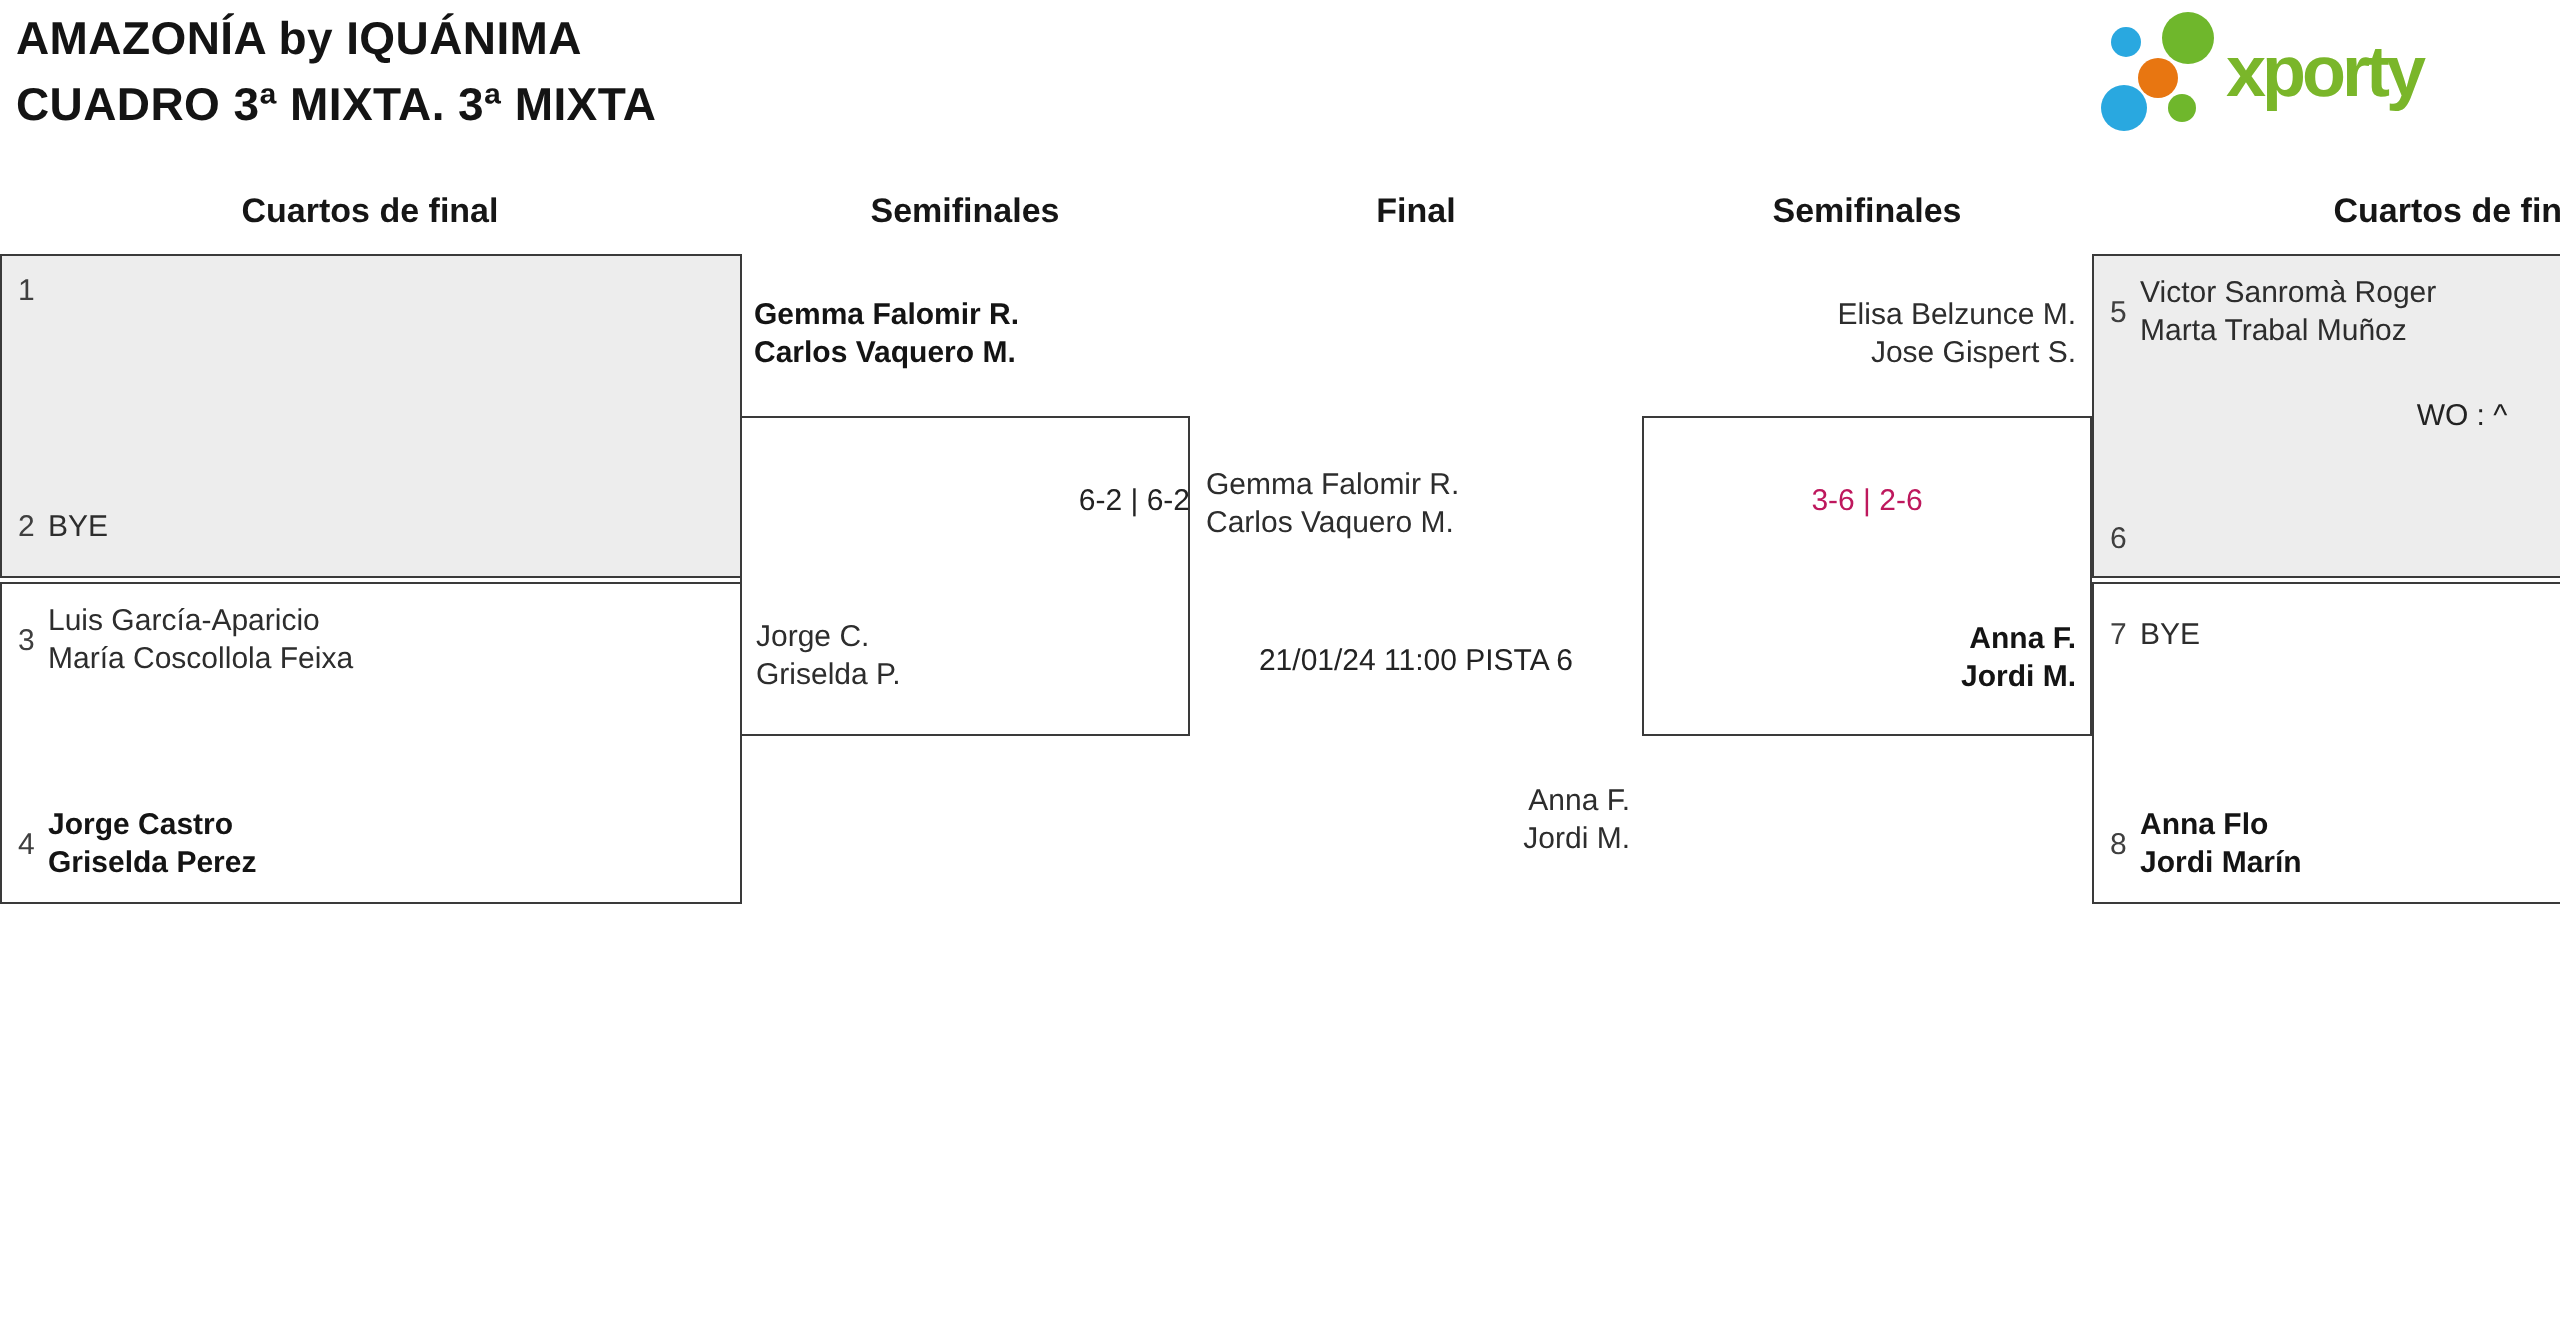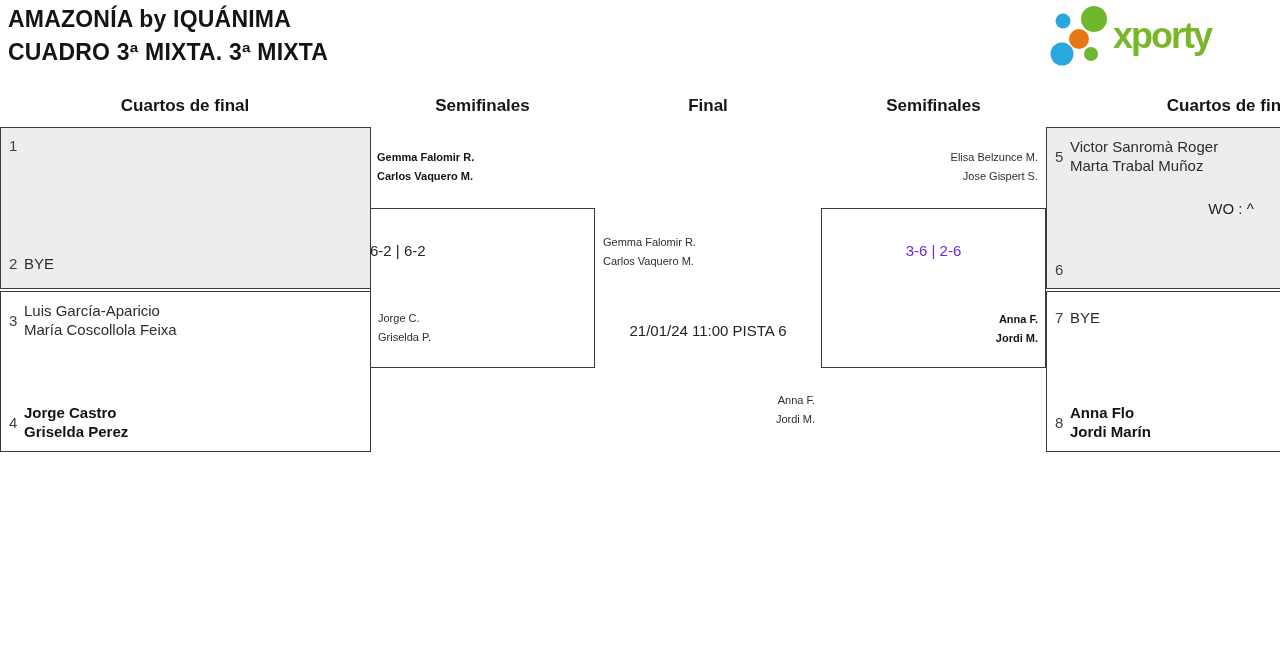--- a/index.html
+++ b/index.html
@@ -40,29 +40,29 @@
   .slot-bottom.single{bottom:15px;}
   .seed{width:15px;margin-left:8px;font-size:15px;font-weight:400;color:#3f3f3f;flex:none;}
   .team{font-size:15px;line-height:19px;white-space:nowrap;}
   .team.winner{font-weight:700;color:#141414;}
   .team.normal{font-weight:400;color:#2d2d2d;}
   .score-center{position:absolute;left:0;right:0;top:50%;transform:translateY(-50%);
     text-align:center;font-size:15px;font-weight:400;color:#232323;white-space:nowrap;}
   sup{font-size:11px;line-height:0;}
 
   
-  .team-block{font-size:11px;line-height:19px;white-space:nowrap;}
+  .team-block{font-size:15px;line-height:19px;white-space:nowrap;}
   .team-block.winner{font-weight:700;color:#141414;}
   .team-block.normal{font-weight:400;color:#2d2d2d;}
   .ta-right{text-align:right;}
   .sf1-top{left:377px;top:148px;}
-  .sf1-score{left:370px;width:225px;top:242px;text-align:left;font-size:15px;color:#232323;}
+  .sf1-score{left:370px;width:225px;top:242px;text-align:right;font-size:15px;color:#232323;}
   .sf1-bottom{left:378px;top:309px;}
   .sf2-top{right:242px;top:148px;text-align:right;}
-  .sf2-score{left:821px;width:225px;top:242px;text-align:center;font-size:15px;color:#6d28d9;}
+  .sf2-score{left:821px;width:225px;top:242px;text-align:center;font-size:15px;color:#be185d;}
   .sf2-bottom{right:242px;top:310px;}
   .final-top{left:603px;top:233px;}
   .final-date{left:595px;width:226px;top:322px;text-align:center;font-size:15px;color:#232323;white-space:nowrap;}
   .final-bottom{right:465px;top:391px;}
 </style>
 </head>
 <body>
 
 <div class="abs title">
   <div>AMAZONÍA by IQUÁNIMA</div>

